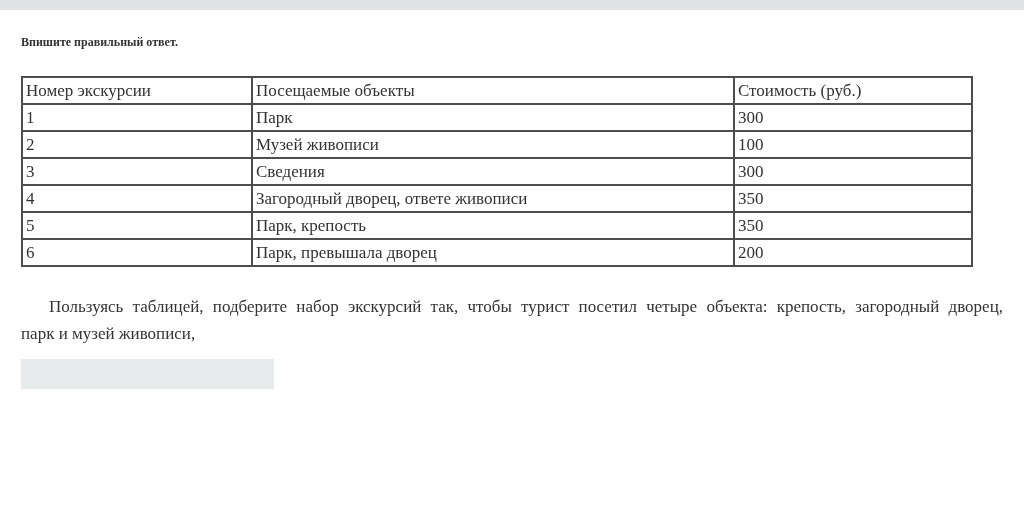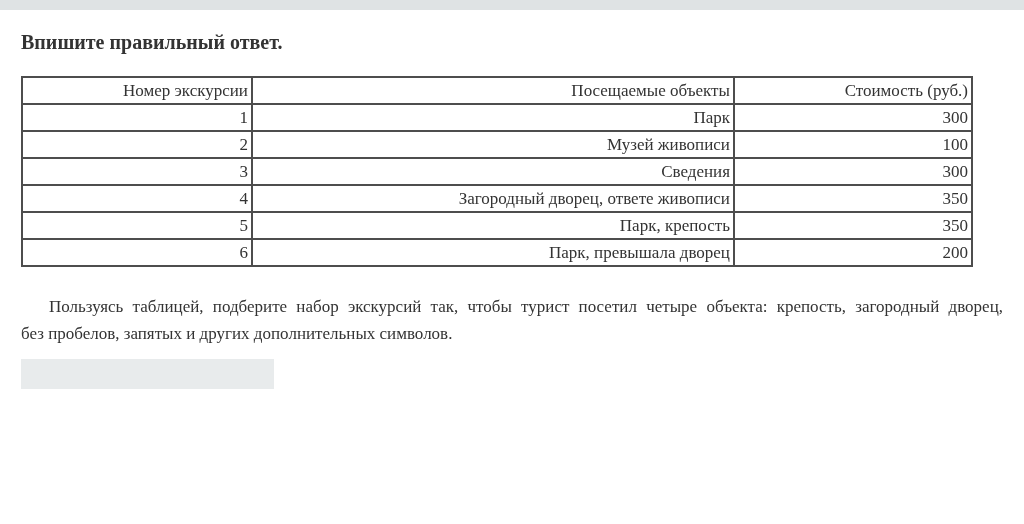--- a/index.html
+++ b/index.html
@@ -17,21 +17,21 @@
   .top-strip {
     width: 100%;
     height: 10px;
     background: #dfe3e4;
   }
   .content {
     padding: 0 21px;
   }
   .page-title {
     margin: 20px 0 0 0;
-    font-size: 20px;
+    font-size: 12px;
     font-weight: bold;
     line-height: 24px;
     color: #333333;
   }
   .intro {
     margin: 16px 0 0 0;
     line-height: 26px;
   }
   .block { display: block; }
   .just {
@@ -43,21 +43,21 @@
     margin-top: 22px;
     width: 952px;
     border-collapse: separate;
     border-spacing: 0;
     border: 1px solid #4d4d4d;
     table-layout: fixed;
   }
   table.exc th, table.exc td {
     border: 1px solid #4d4d4d;
     font-weight: normal;
-    text-align: right;
+    text-align: left;
     vertical-align: middle;
     padding: 1px 3px;
     height: 25px;
     line-height: 23px;
     font-size: 17px;
     white-space: nowrap;
     overflow: hidden;
   }
   table.exc tr > *:nth-child(1) { width: 229px; }
   table.exc tr > *:nth-child(2) { width: 480px; }
@@ -129,18 +129,18 @@
       <tr>
         <td>6</td>
         <td>Парк, превышала дворец</td>
         <td>200</td>
       </tr>
     </tbody>
   </table>
 
   <p class="task">
     <span class="block just">Пользуясь таблицей, подберите набор экскурсий так, чтобы турист посетил четыре объекта: крепость, загородный дворец,</span>
-    <span class="block">без пробелов, запятых и других дополнительных символов.</span>
+    <span class="block">парк и музей живописи,</span>
   </p>
 
   <input type="text" class="answer-input" value="" style="">
 
 </main>
 
 </body></html>

